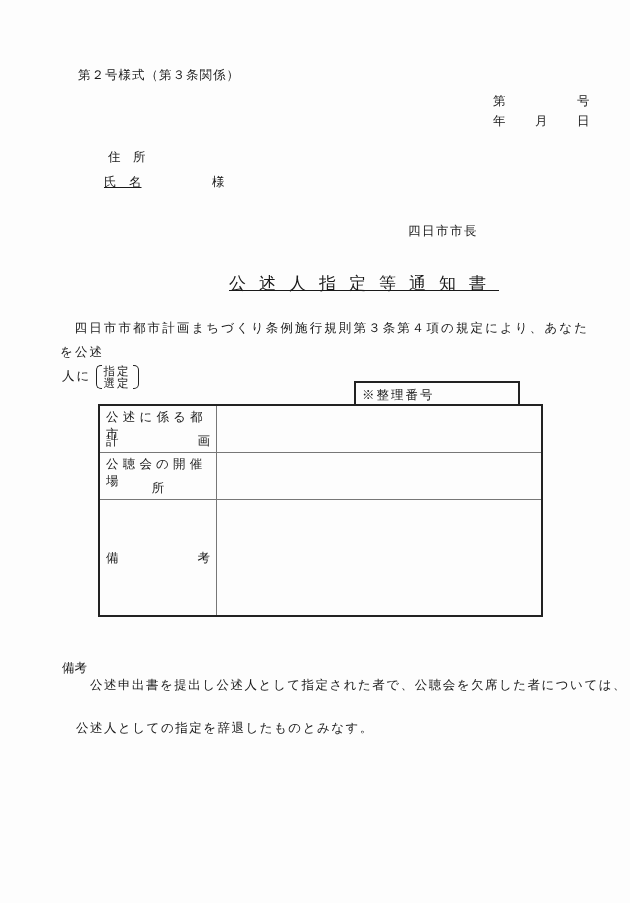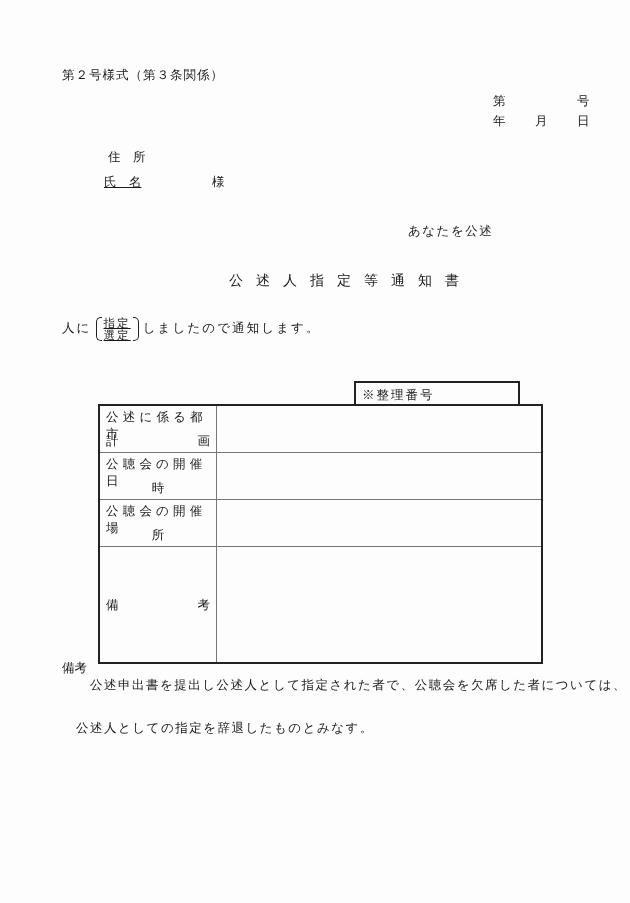--- a/index.html
+++ b/index.html
@@ -1,84 +1,76 @@
 <!DOCTYPE html>
 <html><head>
 <meta charset="utf-8">
 <style>
   html, body { margin:0; padding:0; background:#fdfdfd; }
   body { width:630px; height:903px; position:relative; overflow:hidden;
          font-family:"DejaVu Serif","Liberation Serif",serif; color:#1a1a1a; font-size:12.5px; }
   .abs { position:absolute; white-space:nowrap; }
-  .title { letter-spacing:13px; font-size:14px; }
+  .title { letter-spacing:13px; font-size:17px;text-decoration:underline; }
   .para { position:absolute; left:60px; width:535px; font-size:12.5px; letter-spacing:2.1px; line-height:24px; }
   .brace-box { display:inline-block; vertical-align:middle; position:relative; padding:0 8px; line-height:12px; font-size:11.5px; margin:0 4px; }
   .brace-box::before, .brace-box::after { content:""; position:absolute; top:0; bottom:0; width:5px; border:1.2px solid #222; }
   .brace-box::before { left:0; border-right:none; border-radius:5px 0 0 5px; }
   .brace-box::after { right:0; border-left:none; border-radius:0 5px 5px 0; }
-  .brace-box span { display:block;text-decoration:underline; }
+  .brace-box span { display:block; }
   .regbox { position:absolute; left:354px; top:381px; width:162px; height:22px; border:2px solid #222; border-bottom:none;font-family:Liberation Serif, serif; }
   .regbox span { position:absolute; left:6px; top:4px; letter-spacing:2px; }
   table.form { position:absolute; left:62px; top:404px; width:445px; border-collapse:collapse; border:2px solid #222;margin-left:36px; }
   table.form td { border:1px solid #777; padding:0; vertical-align:top; }
   td.lbl { width:116px; font-size:12.5px; }
   .lblinner { position:relative; height:100%; }
   .row1 td { height:46px; } .row2 td { height:46px; } .row3 td { height:46px; } .row4 td { height:115px; }
   .l1 { position:absolute; left:6px; top:3px; letter-spacing:4.2px; }
   .l2left { position:absolute; left:6px; top:27px; }
   .l2right { position:absolute; right:6px; top:27px; }
   .l2center { position:absolute; left:0; right:0; text-align:center; top:27px; }
   .midleft { position:absolute; left:6px; top:50px; }
   .midright { position:absolute; right:6px; top:50px; }
 </style>
 </head>
 <body>
 
-<div class="abs" style="left:62px;top:67px;letter-spacing:1px;">第２号様式（第３条関係）</div>
+<div class="abs" style="left:78px;top:67px;letter-spacing:1px;">第２号様式（第３条関係）</div>
 
 <div class="abs" style="left:493px;top:93px;">第</div>
 <div class="abs" style="left:577px;top:93px;">号</div>
 
 <div class="abs" style="left:493px;top:113px;">年</div>
 <div class="abs" style="left:535px;top:113px;">月</div>
 <div class="abs" style="left:577px;top:113px;">日</div>
 
 <div class="abs" style="left:108px;top:149px;">住　所</div>
 <div class="abs" style="left:104px;top:174px;text-decoration:underline;">氏　名</div>
 <div class="abs" style="left:212px;top:174px;">様</div>
 
-<div class="abs" style="left:408px;top:223px;letter-spacing:1.5px;">あなたを公述</div>
+<div class="abs" style="left:408px;top:223px;letter-spacing:1.5px;">四日市市長</div>
 
 <div class="abs title" style="left:229px;top:272px;">公述人指定等通知書</div>
 
 <div class="para" style="top:316px;">
-  <div style="margin-left:2px;"><span>人に</span><span class="brace-box"><span>指定</span><span>選定</span></span><span>しましたので通知します。</span></div>
+  <div>　四日市市都市計画まちづくり条例施行規則第３条第４項の規定により、あなたを公述</div>
+  <div style="margin-left:2px;"><span>人に</span><span class="brace-box"><span>指定</span><span>選定</span></span></div>
 </div>
 
 <div class="regbox">
   <span>※整理番号</span>
 </div>
 
 <table class="form">
   <tbody>
       <tr class="row1">
     <td class="lbl">
           <div class="lblinner" style="height:46px;">
       <span class="l1">公述に係る都市</span>
       <span class="l2left">計</span>
       <span class="l2right">画</span>
-    </div>
-        </td>
-    <td></td>
-  </tr>
-  <tr class="row2">
-    <td class="lbl">
-          <div class="lblinner" style="height:46px;">
-      <span class="l1">公聴会の開催日</span>
-      <span class="l2center">時</span>
     </div>
         </td>
     <td></td>
   </tr>
   <tr class="row3">
     <td class="lbl">
           <div class="lblinner" style="height:46px;">
       <span class="l1">公聴会の開催場</span>
       <span class="l2center">所</span>
     </div>

